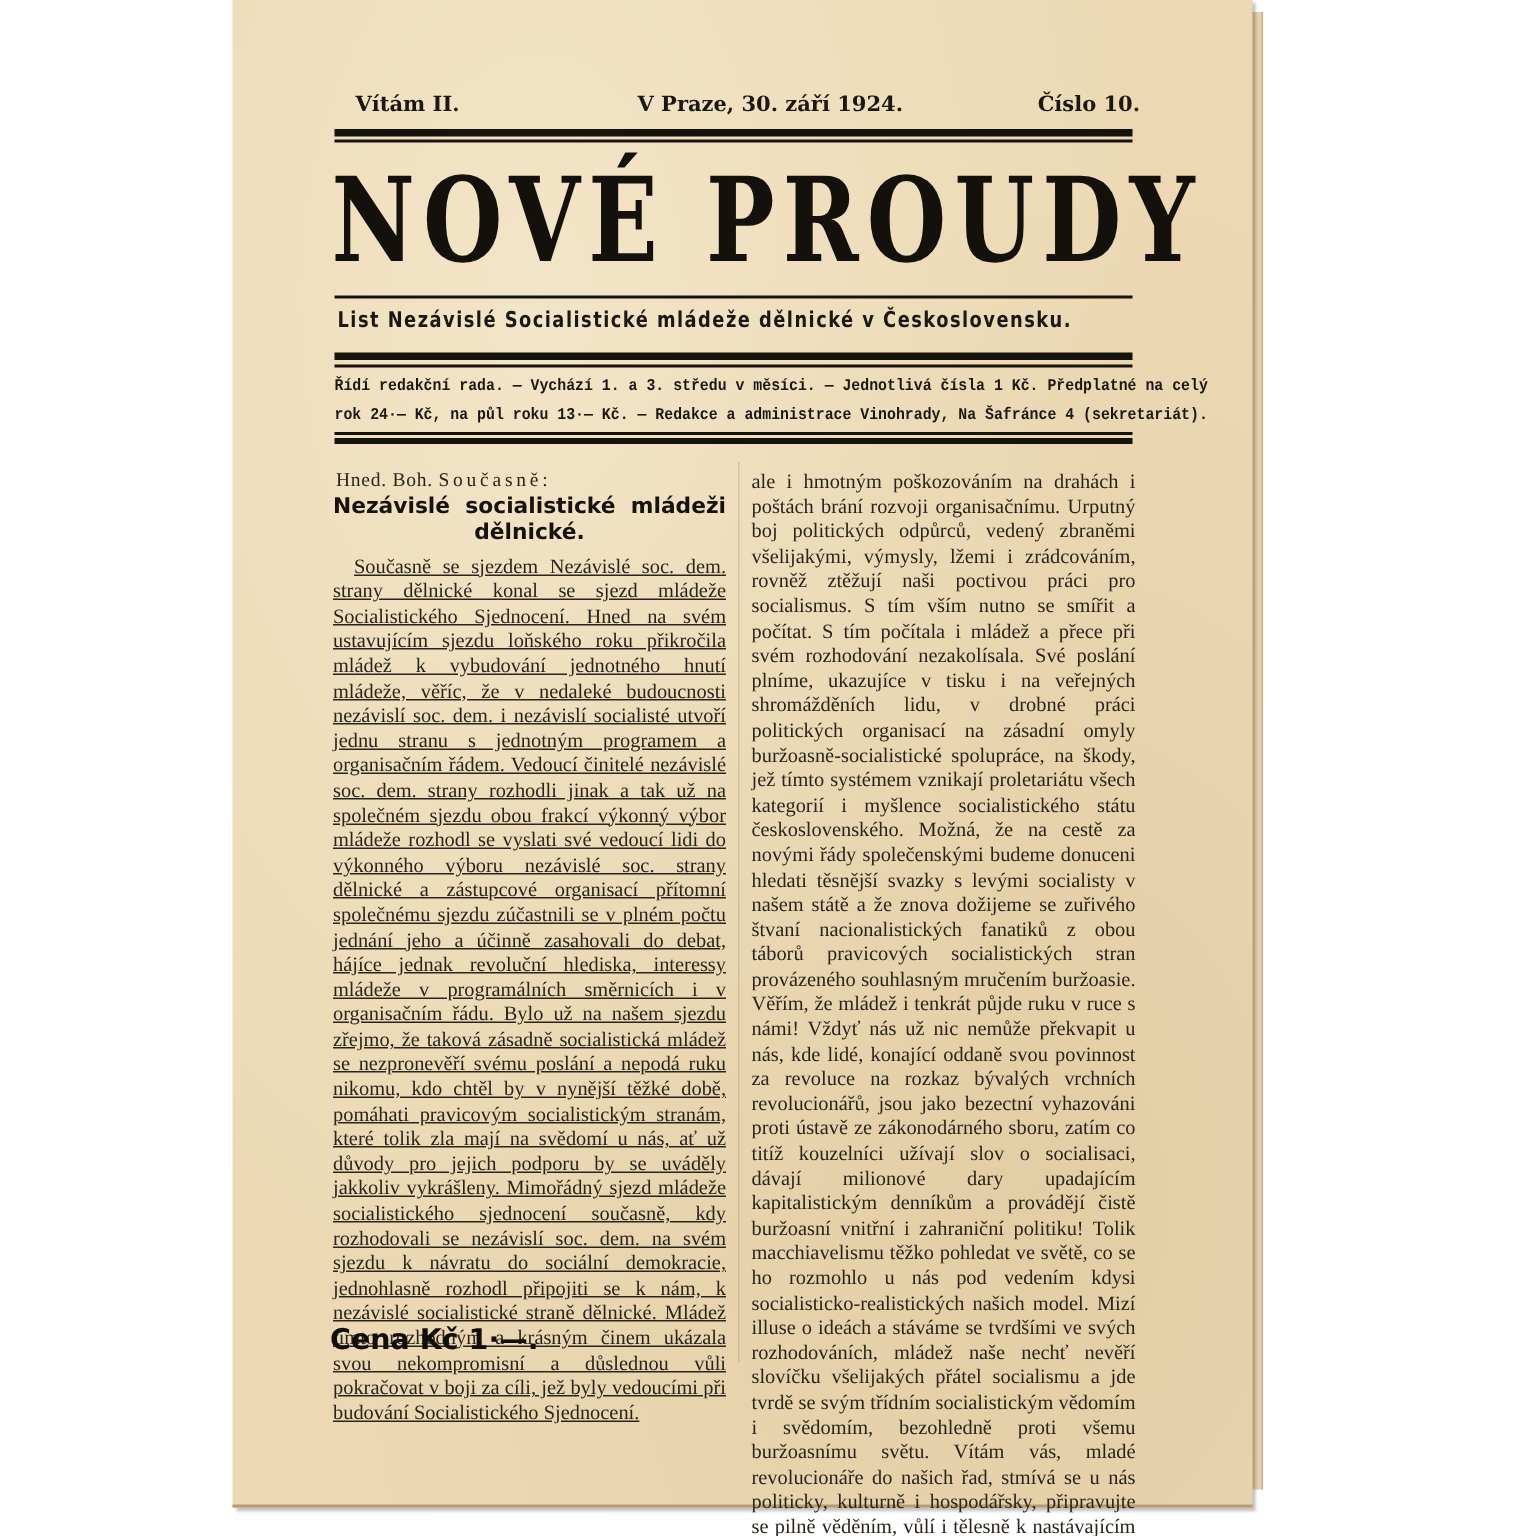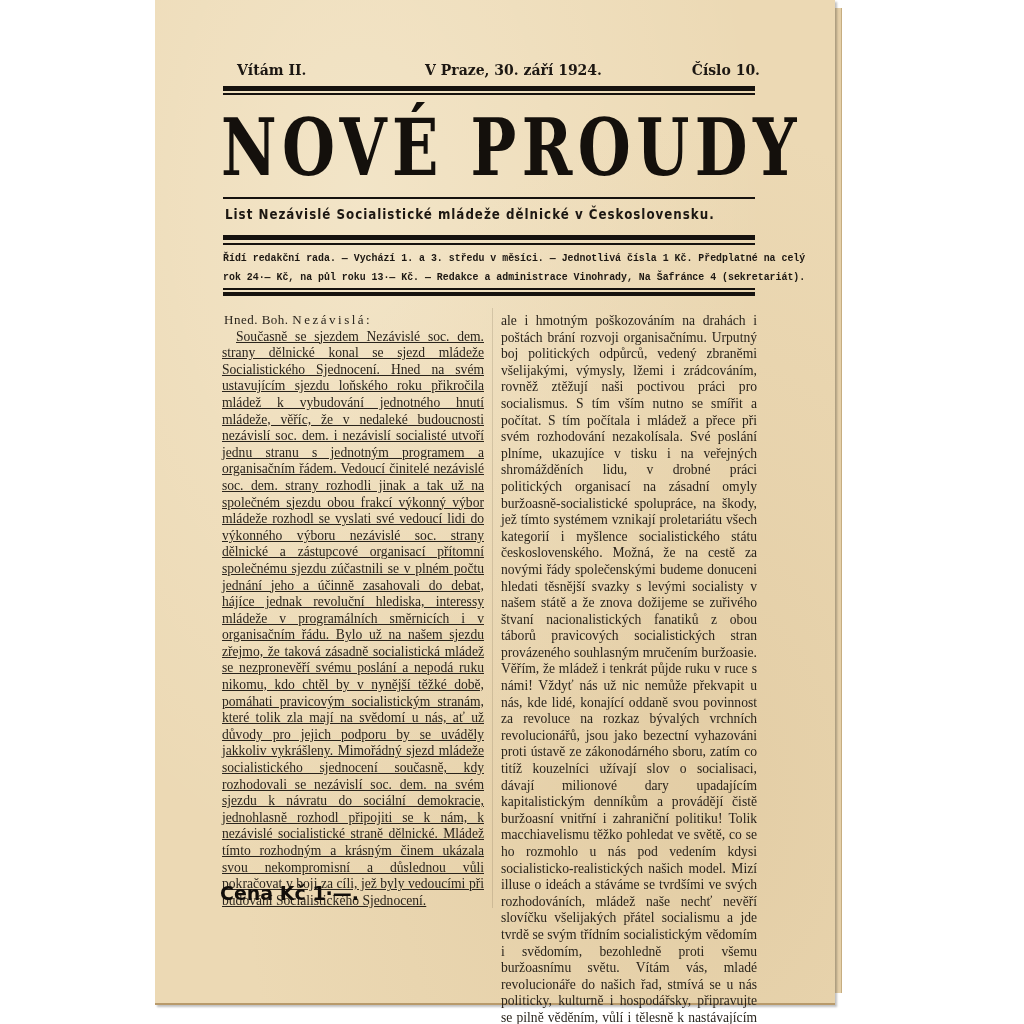--- a/index.html
+++ b/index.html
@@ -111,22 +111,23 @@
   </div>
 
   <div class="rule r6"></div>
   <div class="rule r7"></div>
 
   <div class="column-divider"></div>
 
   <div class="col col-left">
     <div class="author">
       <span>Hned. Boh.</span>
-      <span class="spaced">Nezávislá:</span>
+      <span class="spaced">Současně:</span>
     </div>
+    <div class="headline">Nezávislé socialistické mládeži dělnické.</div>
     <p class="indent">Současně se sjezdem Nezávislé soc. dem. strany dělnické konal se sjezd mládeže Socialistického Sjednocení. Hned na svém ustavujícím sjezdu loňského roku přikročila mládež k vybudování jednotného hnutí mládeže, věříc, že v nedaleké budoucnosti nezávislí soc. dem. i nezávislí socialisté utvoří jednu stranu s jednotným programem a organisačním řádem. Vedoucí činitelé nezávislé soc. dem. strany rozhodli jinak a tak už na společném sjezdu obou frakcí výkonný výbor mládeže rozhodl se vyslati své vedoucí lidi do výkonného výboru nezávislé soc. strany dělnické a zástupcové organisací přítomní společnému sjezdu zúčastnili se v plném počtu jednání jeho a účinně zasahovali do debat, hájíce jednak revoluční hlediska, interessy mládeže v programálních směrnicích i v organisačním řádu. Bylo už na našem sjezdu zřejmo, že taková zásadně socialistická mládež se nezpronevěří svému poslání a nepodá ruku nikomu, kdo chtěl by v nynější těžké době, pomáhati pravicovým socialistickým stranám, které tolik zla mají na svědomí u nás, ať už důvody pro jejich podporu by se uváděly jakkoliv vykrášleny. Mimořádný sjezd mládeže socialistického sjednocení současně, kdy rozhodovali se nezávislí soc. dem. na svém sjezdu k návratu do sociální demokracie, jednohlasně rozhodl připojiti se k nám, k nezávislé socialistické straně dělnické. Mládež tímto rozhodným a krásným činem ukázala svou nekompromisní a důslednou vůli pokračovat v boji za cíli, jež byly vedoucími při budování Socialistického Sjednocení.</p>
   </div>
 
   <div class="col col-right">
     <p>ale i hmotným poškozováním na drahách i poštách brání rozvoji organisačnímu. Urputný boj politických odpůrců, vedený zbraněmi všelijakými, výmysly, lžemi i zrádcováním, rovněž ztěžují naši poctivou práci pro socialismus. S tím vším nutno se smířit a počítat. S tím počítala i mládež a přece při svém rozhodování nezakolísala. Své poslání plníme, ukazujíce v tisku i na veřejných shromážděních lidu, v drobné práci politických organisací na zásadní omyly buržoasně-socialistické spolupráce, na škody, jež tímto systémem vznikají proletariátu všech kategorií i myšlence socialistického státu československého. Možná, že na cestě za novými řády společenskými budeme donuceni hledati těsnější svazky s levými socialisty v našem státě a že znova dožijeme se zuřivého štvaní nacionalistických fanatiků z obou táborů pravicových socialistických stran provázeného souhlasným mručením buržoasie. Věřím, že mládež i tenkrát půjde ruku v ruce s námi! Vždyť nás už nic nemůže překvapit u nás, kde lidé, konající oddaně svou povinnost za revoluce na rozkaz bývalých vrchních revolucionářů, jsou jako bezectní vyhazováni proti ústavě ze zákonodárného sboru, zatím co titíž kouzelníci užívají slov o socialisaci, dávají milionové dary upadajícím kapitalistickým denníkům a provádějí čistě buržoasní vnitřní i zahraniční politiku! Tolik macchiavelismu těžko pohledat ve světě, co se ho rozmohlo u nás pod vedením kdysi socialisticko-realistických našich model. Mizí illuse o ideách a stáváme se tvrdšími ve svých rozhodováních, mládež naše nechť nevěří slovíčku všelijakých přátel socialismu a jde tvrdě se svým třídním socialistickým vědomím i svědomím, bezohledně proti všemu buržoasnímu světu. Vítám vás, mladé revolucionáře do našich řad, stmívá se u nás politicky, kulturně i hospodářsky, připravujte se pilně věděním, vůlí i tělesně k nastávajícím zápasům.</p>
   </div>
 
   <div class="price">Cena Kč 1·—.</div>
 </div>
 

